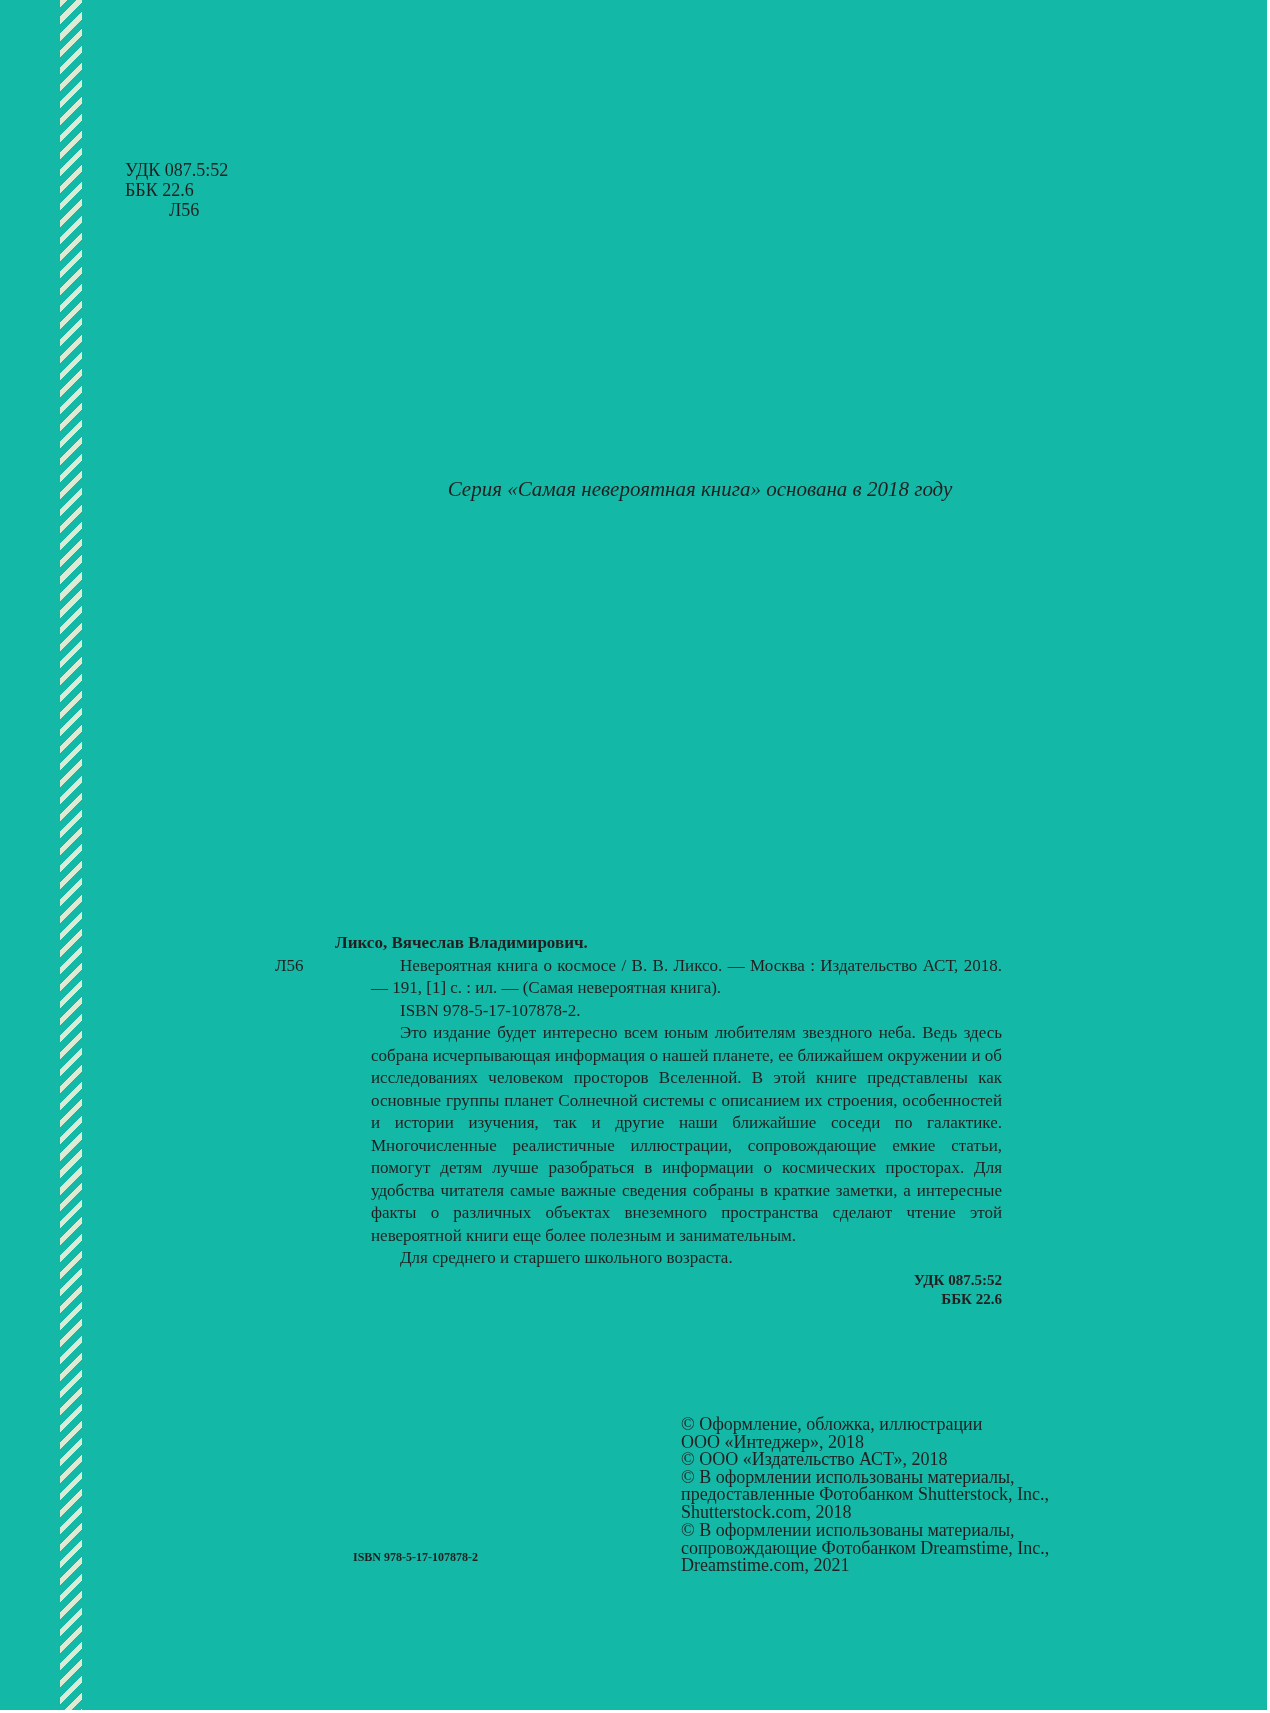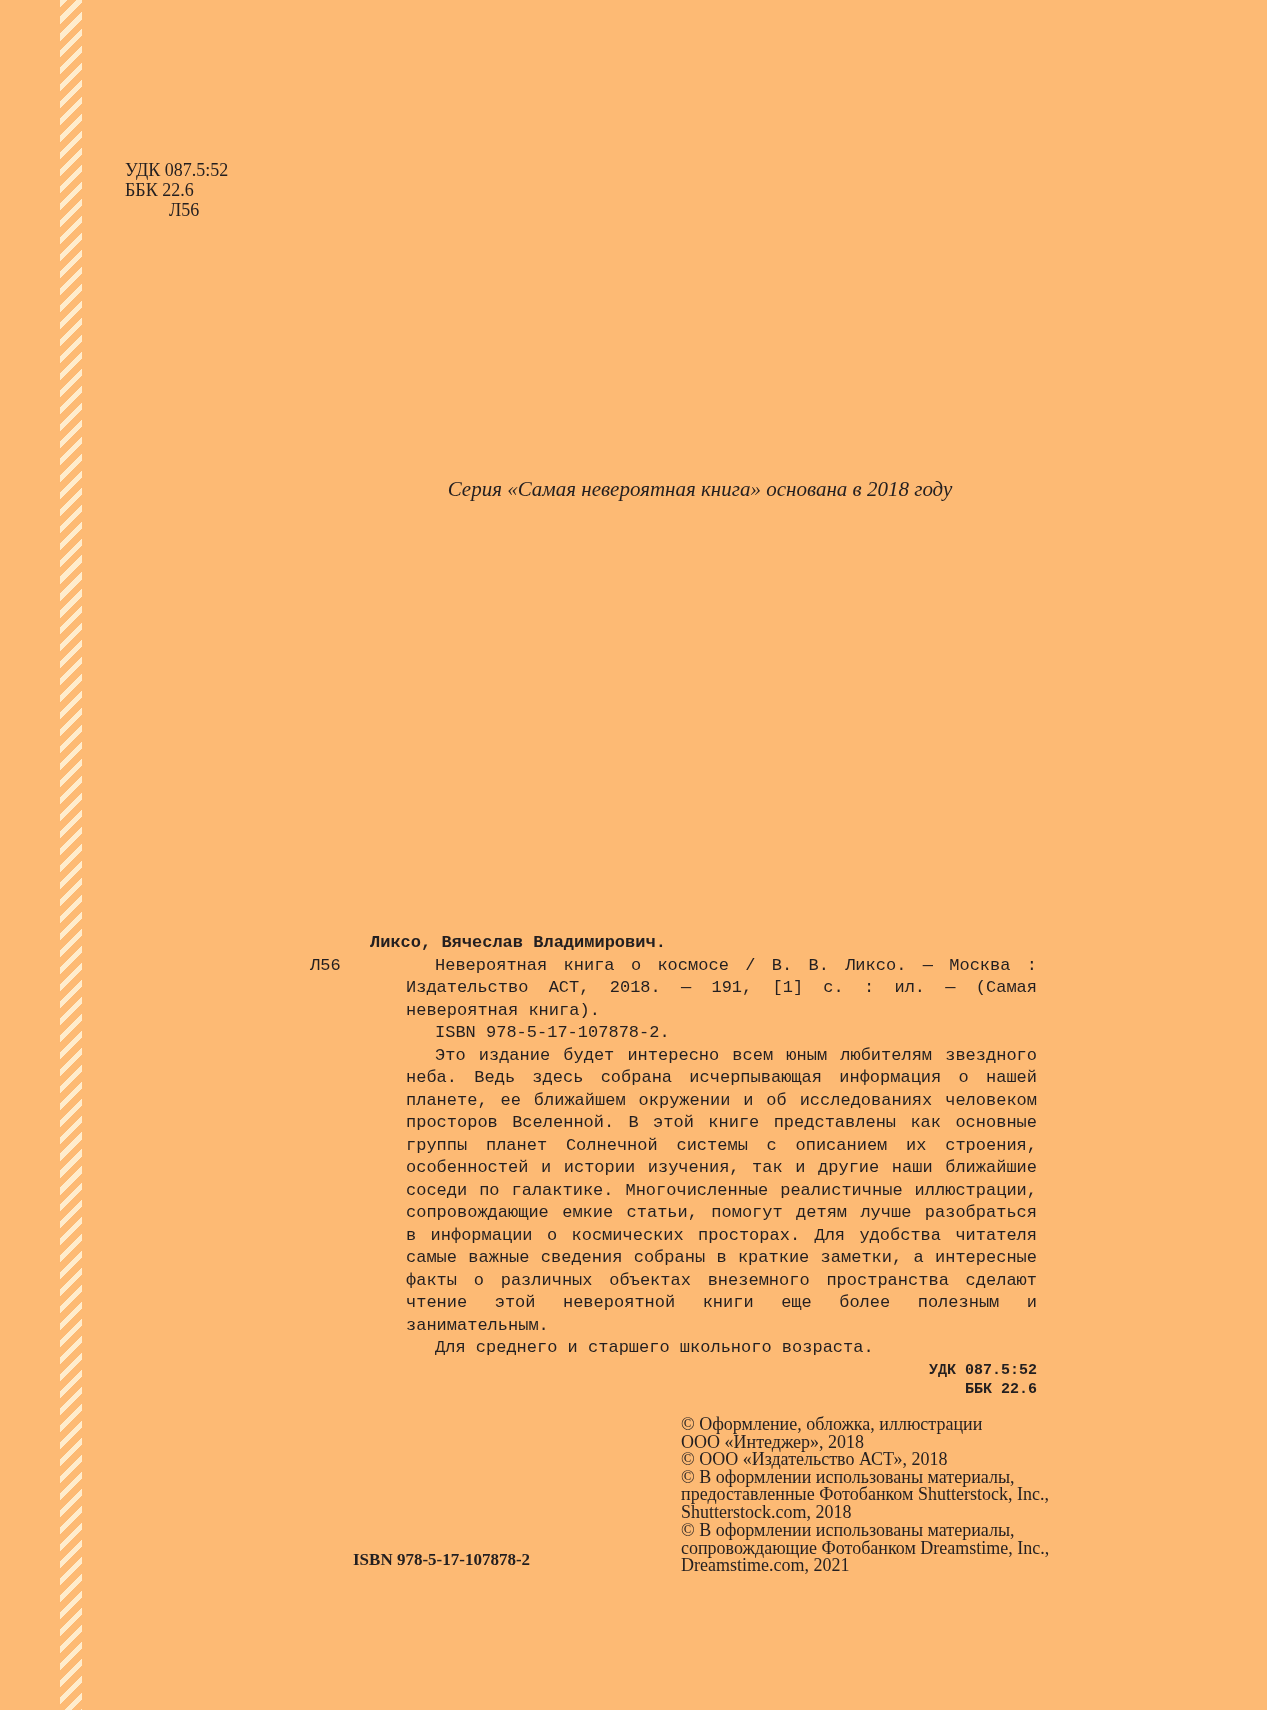--- a/index.html
+++ b/index.html
@@ -1,39 +1,39 @@
 <!DOCTYPE html>
 <html><head>
 <meta charset="utf-8">
 <style>
   html, body { margin:0; padding:0; }
   body { width:1270px; height:1713px; background:#ffffff; position:relative; overflow:hidden; }
   .page {
     position:absolute; left:0; top:0; width:1267px; height:1710px;
-    background:#fdba74;
+    background:#14b8a6;
     font-family:"Liberation Serif", "DejaVu Serif", serif;
     color:#231f20;
   }
   .hatch {
     position:absolute; left:60px; top:0; width:22px; height:1710px;
     background: repeating-linear-gradient(135deg,
       rgba(255,245,220,0.85) 0px, rgba(255,245,220,0.85) 5px,
       transparent 5px, transparent 12px);
   }
   .udk-top { position:absolute; left:125px; top:160px; font-size:18px; line-height:20px; }
   .udk-top .l56 { padding-left:44px; }
   .series { position:absolute; left:0; width:1400px; top:437px; text-align:center; font-style:italic; font-size:21px; }
   .series span { display:inline-block;margin-top:40px; }
-  .biblio { position:absolute; left:370px; top:932px; width:667px; font-size:17px; line-height:22.5px;font-family:Liberation Mono, monospace; }
+  .biblio { position:absolute; left:335px; top:932px; width:667px; font-size:17px; line-height:22.5px; }
   .author { font-weight:bold; }
   .code-left { position:absolute; left:-60px; top:22.5px; }
   .ind { text-indent:29px;margin-left:36px; }
   .just { text-align:justify; }
   .cls { text-align:right; font-weight:bold; font-size:15px; line-height:19px; margin-top:1px; }
-  .isbn-bottom { position:absolute; left:353px; top:1550px; font-weight:bold; font-size:17px; }
+  .isbn-bottom { position:absolute; left:353px; top:1550px; font-weight:bold; font-size:12px; }
   .copy { position:absolute; left:681px; top:1416px; font-size:18px; line-height:17.5px; }
   .copy div { white-space:nowrap; }
 </style>
 </head>
 <body>
 
 <div class="page">
   <div class="hatch"></div>
 
   <div class="udk-top">

